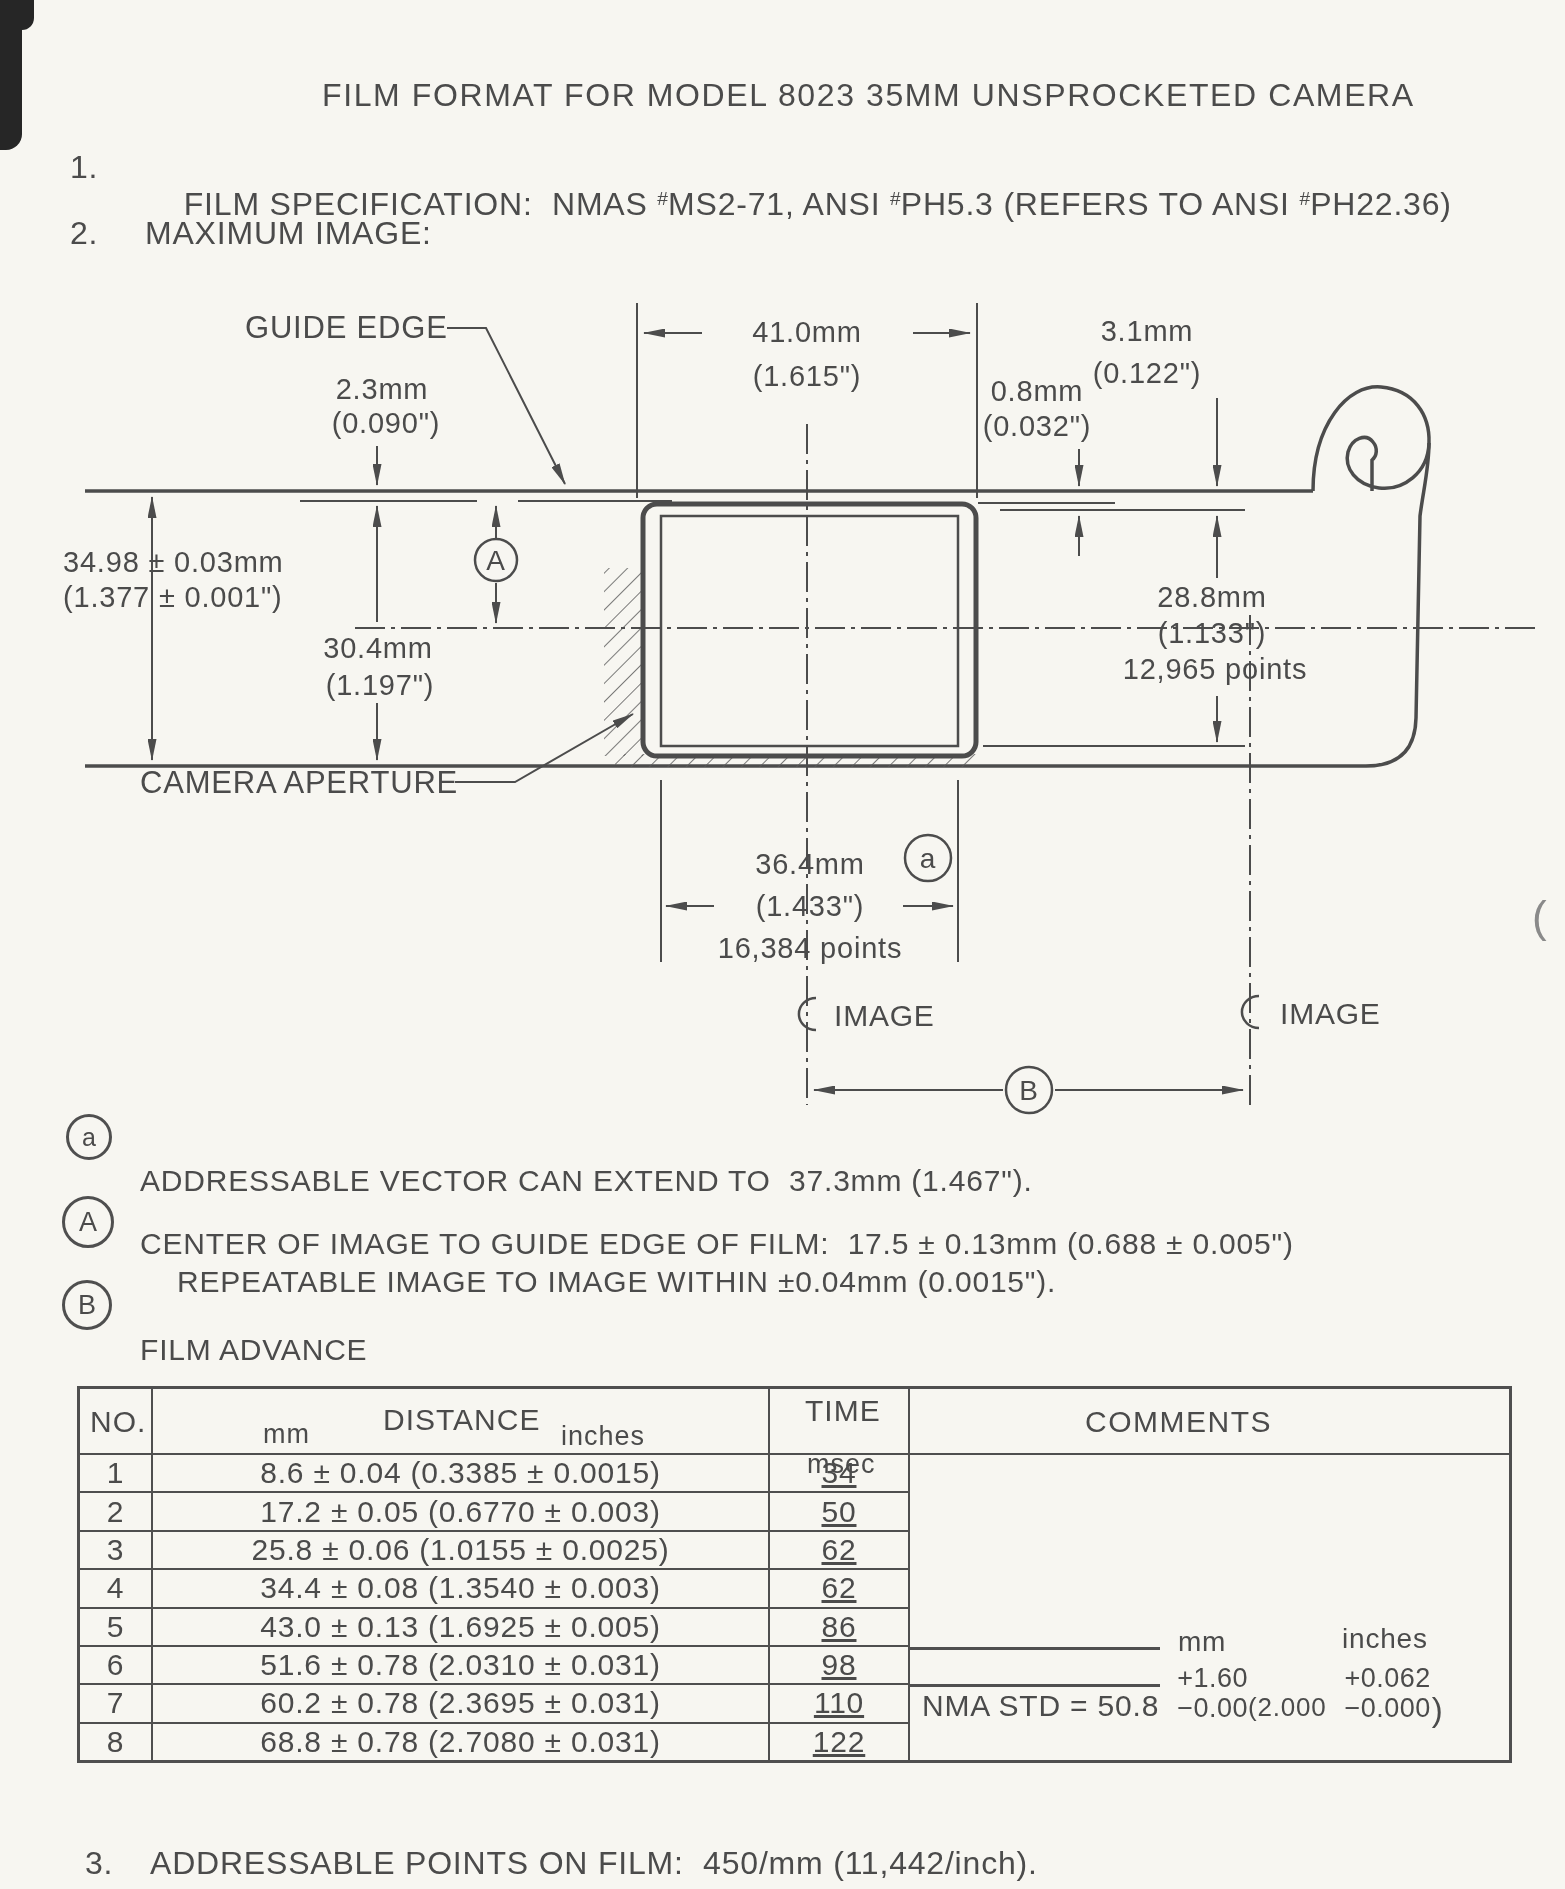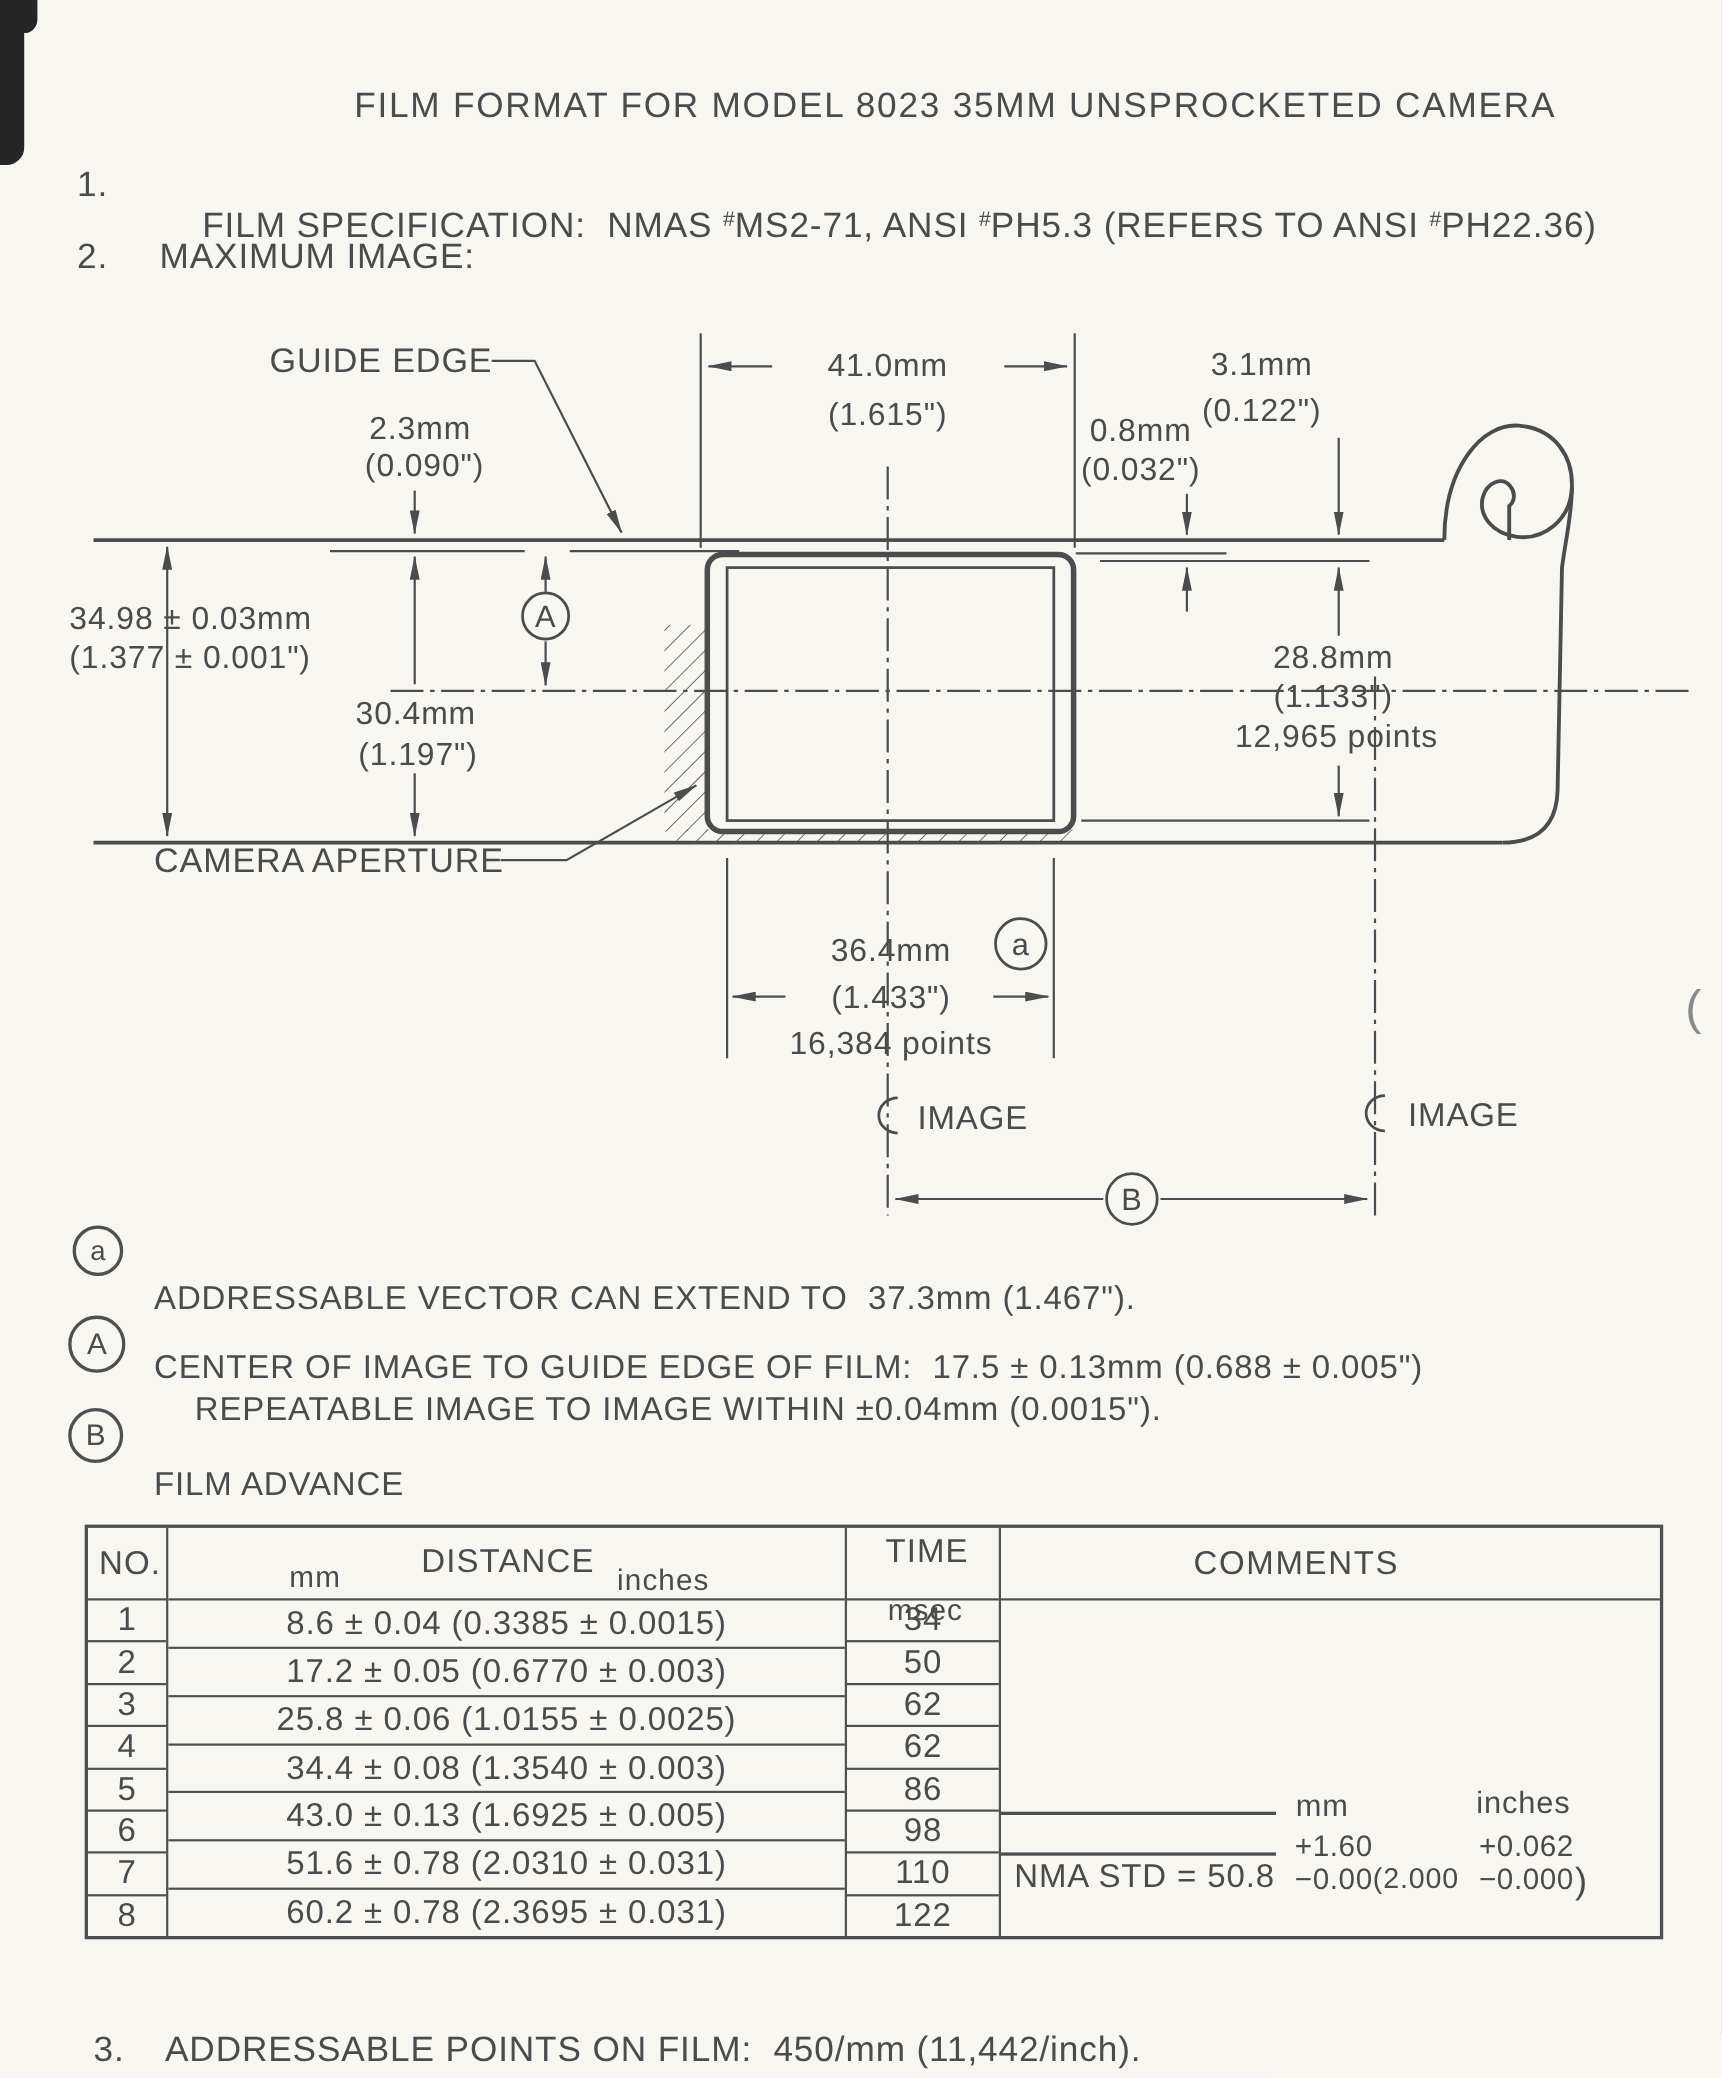--- a/index.html
+++ b/index.html
@@ -199,23 +199,24 @@
         <span class="hdrtxt" style="left:110px;top:30px;font-size:27px;">mm</span>
         <span class="hdrtxt" style="left:408px;top:32px;font-size:27px;">inches</span>
       </div>
       <div class="rcell">8.6 ± 0.04 (0.3385 ± 0.0015)</div>
       <div class="rcell">17.2 ± 0.05 (0.6770 ± 0.003)</div>
       <div class="rcell">25.8 ± 0.06 (1.0155 ± 0.0025)</div>
       <div class="rcell">34.4 ± 0.08 (1.3540 ± 0.003)</div>
       <div class="rcell">43.0 ± 0.13 (1.6925 ± 0.005)</div>
       <div class="rcell">51.6 ± 0.78 (2.0310 ± 0.031)</div>
       <div class="rcell">60.2 ± 0.78 (2.3695 ± 0.031)</div>
-    </div>
-
-    <div class="col b" style="width:140px;">
+      <div class="rcell">68.8 ± 0.78 (2.7080 ± 0.031)</div>
+    </div>
+
+    <div class="col b" style="width:140px;text-decoration:underline;">
       <div class="hcell">
         <span class="hdrtxt" style="left:35px;top:5px;font-size:30px;">TIME</span>
         <span class="hdrtxt" style="left:37px;top:35px;font-size:27px;margin-top:25px;">msec</span>
       </div>
       <div class="rcell">34</div>
       <div class="rcell">50</div>
       <div class="rcell">62</div>
       <div class="rcell">62</div>
       <div class="rcell">86</div>
       <div class="rcell">98</div>

